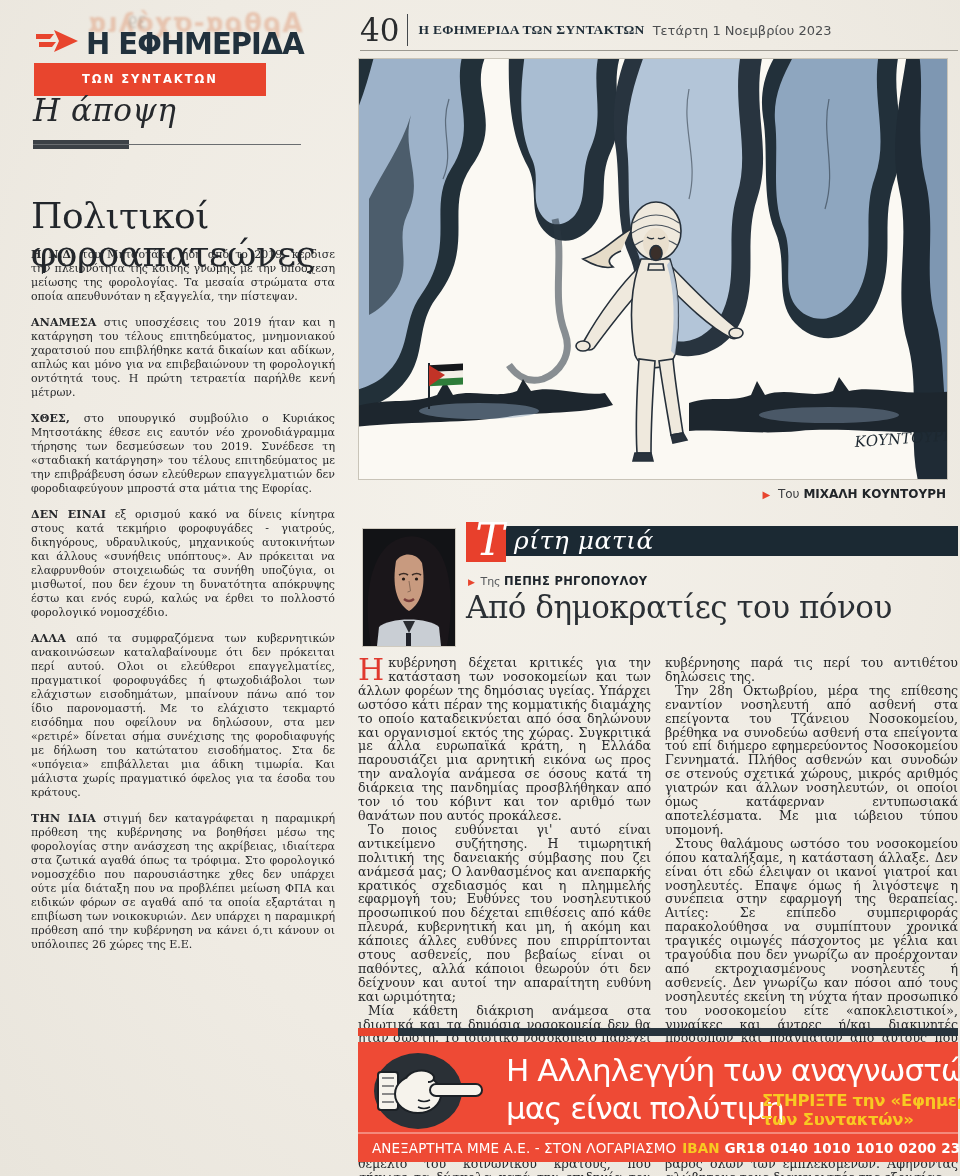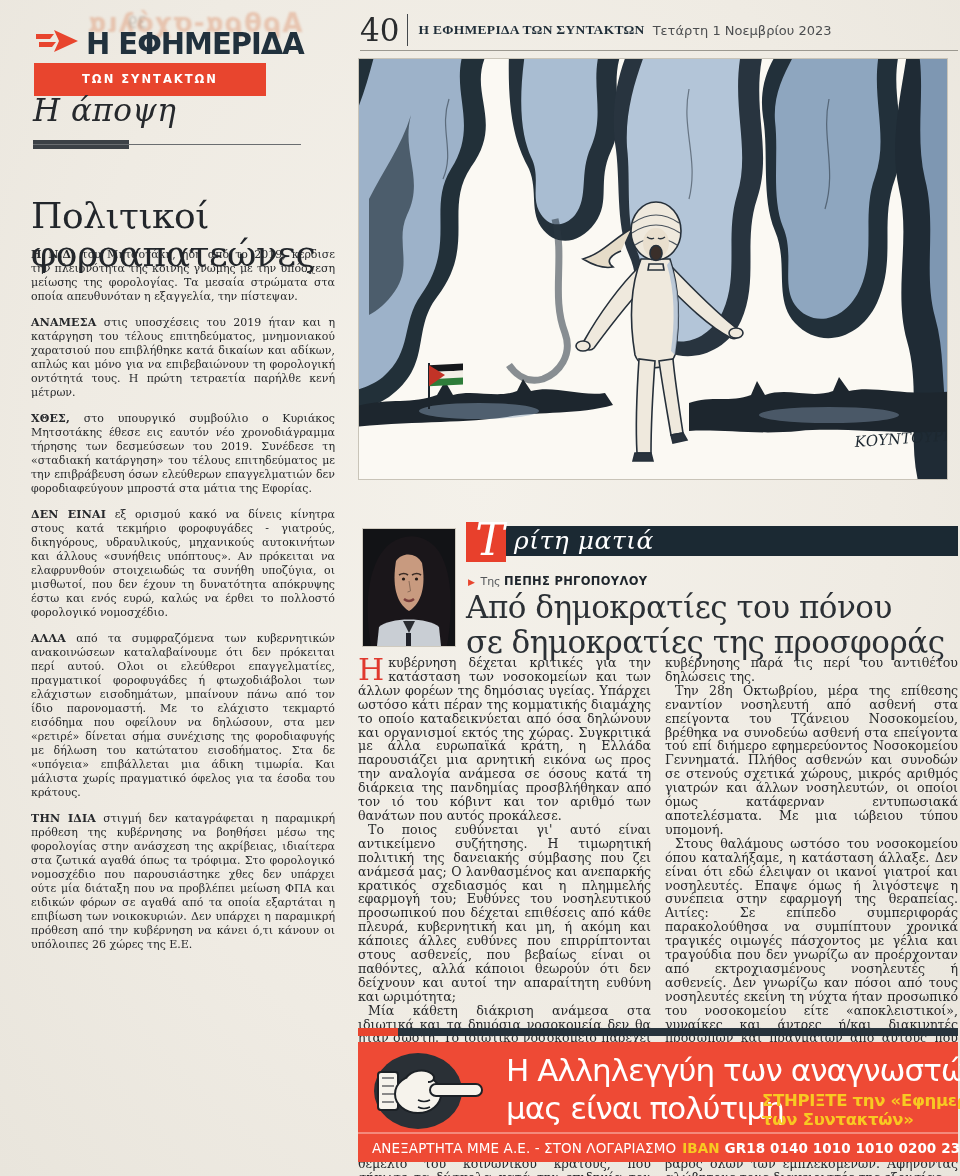--- a/index.html
+++ b/index.html
@@ -253,20 +253,25 @@
         <ellipse cx="297" cy="184" rx="13" ry="15" fill="#e9dfce" stroke="none"></ellipse>
         <path d="M288,178 q4,3 7,1 M306,178 q-4,3 -7,1" fill="none" stroke="#2a333c" stroke-width="1.4"></path>
         <ellipse cx="297" cy="194" rx="6" ry="7.5" fill="#3a2f2a" stroke="#26303a"></ellipse>
         <path d="M290,205 h14 l1,6 h-16 Z" fill="#efe9dd"></path>
       </g>
 
       <text x="496" y="388" font-size="15" font-style="italic" font-family="DejaVu Serif, serif" fill="#1d2830" transform="rotate(-4 496 388)">ΚΟΥΝΤΟΥΡΗΣ</text>
     </svg>
   </div>
 
+  <div class="abs credit">
+    <span class="tri">▶</span>
+    <span>Του</span>
+    <b>ΜΙΧΑΛΗ ΚΟΥΝΤΟΥΡΗ</b>
+  </div>
 
   <div class="abs portrait">
     <svg viewBox="0 0 92 117" width="92" height="117">
       <rect width="92" height="117" fill="#121316"></rect>
       <path d="M8,117 C0,72 6,30 28,14 C44,3 62,6 74,20 C90,40 90,82 84,117 Z" fill="#1a161a"></path>
       <path d="M33,32 C29,56 33,74 46,82 C59,74 63,56 59,34 C53,23 39,23 33,32 Z" fill="#c89a7f"></path>
       <path d="M36,46 q5,-3 9,0 M49,46 q5,-3 9,0" stroke="#3a2b25" stroke-width="1.6" fill="none"></path>
       <circle cx="40.5" cy="50" r="1.6" fill="#241a16"></circle>
       <circle cx="53.5" cy="50" r="1.6" fill="#241a16"></circle>
       <path d="M46,52 l1.5,10 l-3,1" stroke="#8a6a57" stroke-width="1" fill="none"></path>
@@ -283,21 +288,20 @@
   <div class="abs kicker-text">ρίτη ματιά</div>
 
   <div class="abs byline">
     <span class="tri">▶</span>
     <span>Της</span>
     <b>ΠΕΠΗΣ ΡΗΓΟΠΟΥΛΟΥ</b>
   </div>
 
   <div class="abs col-title">
     <span>Από δημοκρατίες του πόνου</span><br>
-    <span>σε δημοκρατίες της προσφοράς</span>
   </div>
 
   <div class="abs body-col col1">
     <p class="noindent"><span class="dropcap">Η</span><span>κυβέρνηση δέχεται κριτικές για την κατάσταση των νοσοκομείων και των άλλων φορέων της δημόσιας υγείας. Υπάρχει ωστόσο κάτι πέραν της κομματικής διαμάχης το οποίο καταδεικνύεται από όσα δηλώνουν και οργανισμοί εκτός της χώρας. Συγκριτικά με άλλα ευρωπαϊκά κράτη, η Ελλάδα παρουσιάζει μια αρνητική εικόνα ως προς την αναλογία ανάμεσα σε όσους κατά τη διάρκεια της πανδημίας προσβλήθηκαν από τον ιό του κόβιντ και τον αριθμό των θανάτων που αυτός προκάλεσε.</span></p>
     <p><span>Το ποιος ευθύνεται γι' αυτό είναι αντικείμενο συζήτησης. Η τιμωρητική πολιτική της δανειακής σύμβασης που ζει ανάμεσά μας; Ο λανθασμένος και ανεπαρκής κρατικός σχεδιασμός και η πλημμελής εφαρμογή του; Ευθύνες του νοσηλευτικού προσωπικού που δέχεται επιθέσεις από κάθε πλευρά, κυβερνητική και μη, ή ακόμη και κάποιες άλλες ευθύνες που επιρρίπτονται στους ασθενείς, που βεβαίως είναι οι παθόντες, αλλά κάποιοι θεωρούν ότι δεν δείχνουν και αυτοί την απαραίτητη ευθύνη και ωριμότητα;</span></p>
     <p><span>Μία κάθετη διάκριση ανάμεσα στα ιδιωτικά και τα δημόσια νοσοκομεία δεν θα ήταν σωστή. Το ιδιωτικό νοσοκομείο παρέχει σε πρώτο επίπεδο την εικόνα ενός πιο προσεγμένου χώρου, κάτι που αρχίζει από τις τηλεοράσεις στους θαλάμους και φτάνει στο πώς οι νοσηλευτές απευθύνονται στους ασθενείς. Αυτό δεν σημαίνει ότι όλα τα ιδιωτικά νοσοκομεία της χώρας πληρούν τους βέλτιστους όρους θεραπείας. Από την άλλη πλευρά τα δημόσια νοσοκομεία, θεμέλιο του κοινωνικού κράτους, που σήκωσε τα δύσκολα κατά την επιδημία του κόβιντ, δεν έχουν την αμέριστη υποστήριξη της</span></p>
   </div>
   <div class="abs body-col col2">
     <p class="noindent"><span>κυβέρνησης παρά τις περί του αντιθέτου δηλώσεις της.</span></p>
     <p><span>Την 28η Οκτωβρίου, μέρα της επίθεσης εναντίον νοσηλευτή από ασθενή στα επείγοντα του Τζάνειου Νοσοκομείου, βρέθηκα να συνοδεύω ασθενή στα επείγοντα τού επί διήμερο εφημερεύοντος Νοσοκομείου Γεννηματά. Πλήθος ασθενών και συνοδών σε στενούς σχετικά χώρους, μικρός αριθμός γιατρών και άλλων νοσηλευτών, οι οποίοι όμως κατάφερναν εντυπωσιακά αποτελέσματα. Με μια ιώβειου τύπου υπομονή.</span></p>

